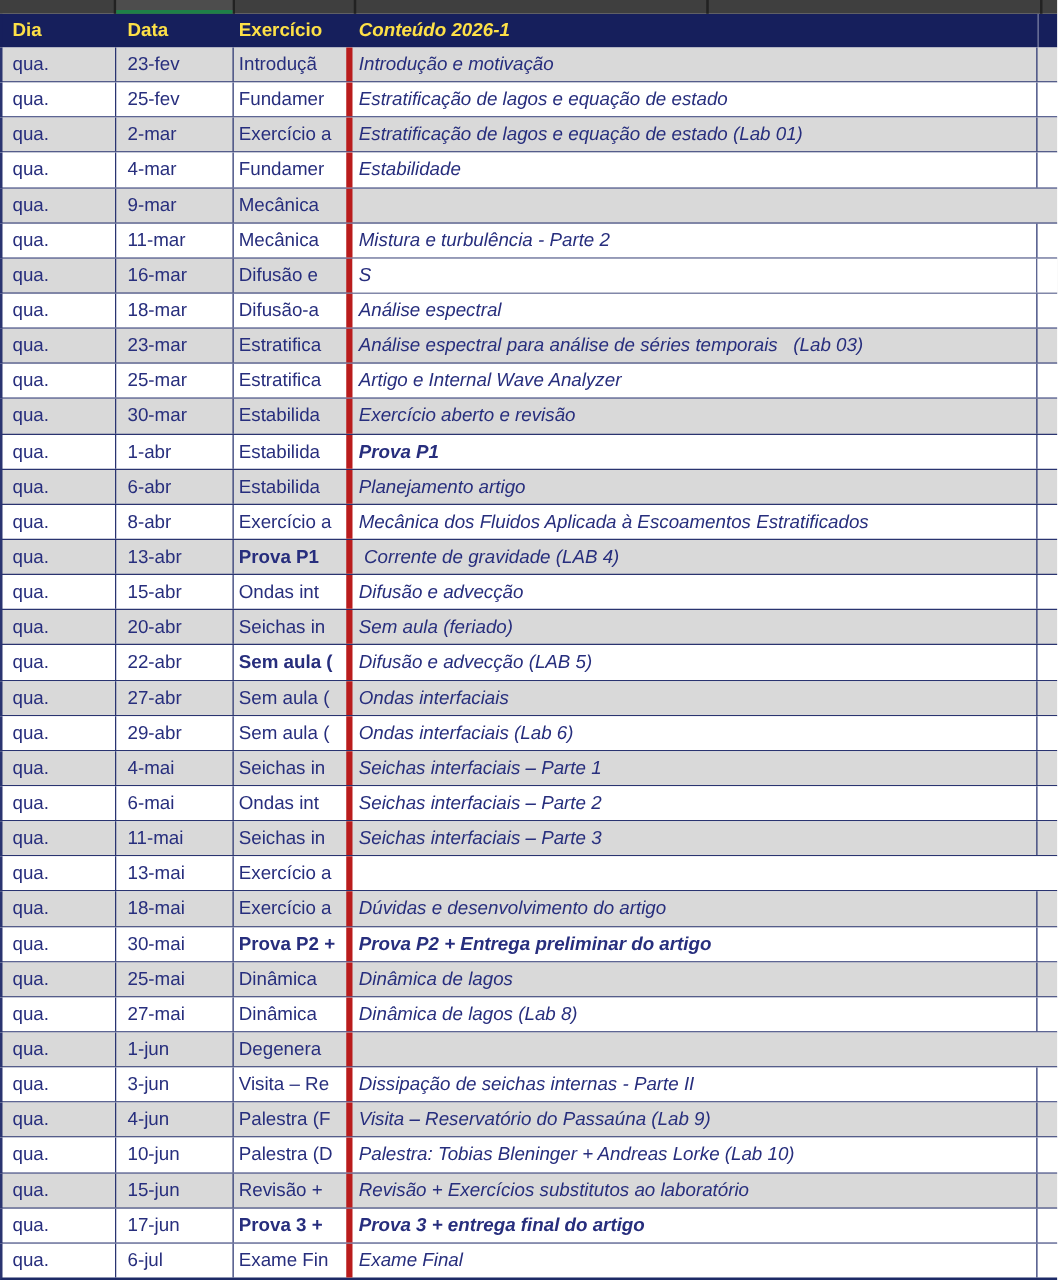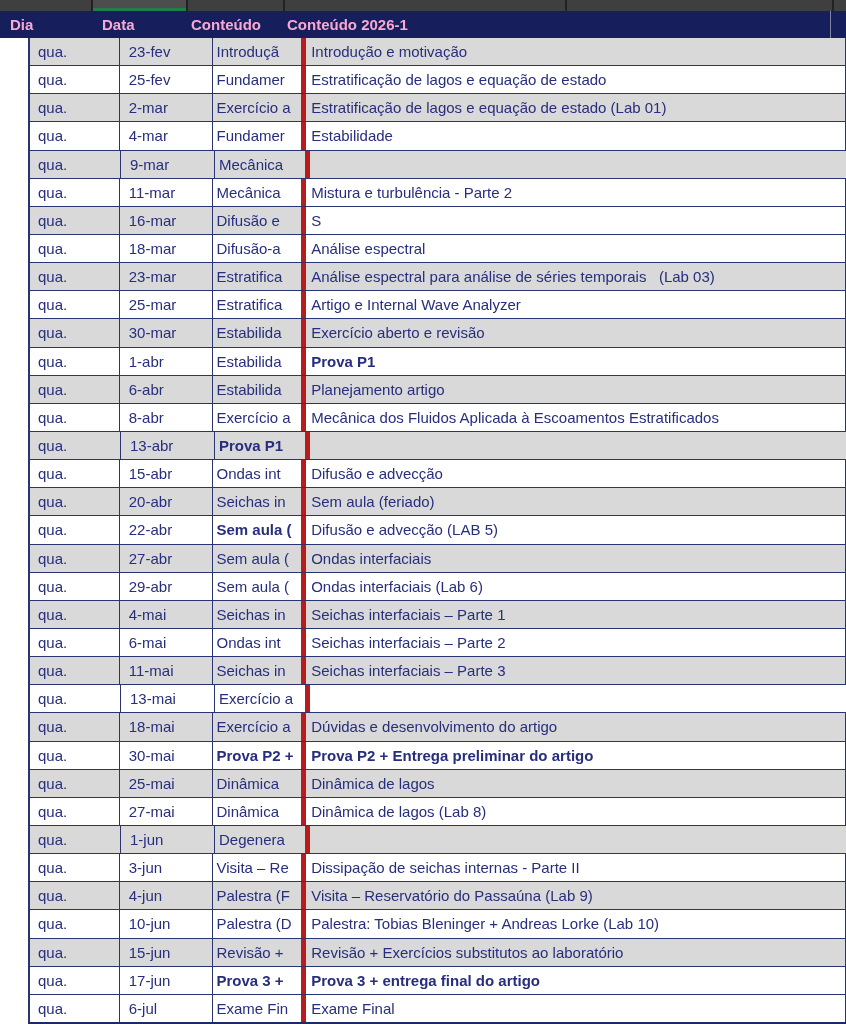--- a/index.html
+++ b/index.html
@@ -15,45 +15,45 @@
     height:11px; flex:0 0 11px; background:#3f3f3f; position:relative;
   }
   .strip-sep { position:absolute; top:0; bottom:0; width:2px; background:#222; }
   .strip-selected {
     position:absolute; top:0; height:11px; box-sizing:border-box;
     background:#4d4d4d; border-bottom:3px solid #1e8048;
   }
   
   .hdr {
     flex:0 0 27px; height:27px; display:flex; align-items:flex-start;
-    background:#161f5c; color:#f9a8d4; font-weight:bold; font-size:15px;
+    background:#161f5c; color:#fde047; font-weight:bold; font-size:15px;
     border-left:2px solid #161f5c; box-sizing:border-box;
   }
   .hdr .cell { border-right:1px solid rgba(255,255,255,0.0); }
   .hdr .c5 { border-left:1px solid rgba(255,255,255,0.45); }
   
   .tbody { flex:1; display:flex; flex-direction:column; }
   .row {
     flex:1; display:flex; align-items:center;
     border-bottom:1px solid #2a3470;
     border-left:2px solid #2a3470;
     box-sizing:border-box;
-    font-size:15px; color:#272e7d;margin-left:28px;
+    font-size:15px; color:#272e7d;
   }
   .row:last-child { border-bottom:2px solid #1d2a66; }
   .row.gray { background:#d9d9d9; }
   .row.white { background:#ffffff; }
   .cell {
     height:100%; display:flex; align-items:center;
     overflow:hidden; white-space:pre; box-sizing:border-box;
   }
   .c1 { width:91px;  padding-left:8px; border-right:1px solid #2a3470; }
   .c2 { width:94px;  padding-left:9px; border-right:1px solid #2a3470; }
   .c3 { width:95px;  padding-left:4px; border-right:5px solid #b91c1c; }
-  .c4 { width:548px; padding-left:5px; border-right:1px solid #2a3470; }
+  .c4 { width:548px; padding-left:5px; border-right:1px solid #2a3470;font-style:italic; }
   .c5 { flex:1; }
   .bold { font-weight:bold; }
   .fill-white { background:#ffffff; }
 </style>
 </head>
 <body>
 
 <div class="app">
 
   <div class="top-strip">
@@ -61,21 +61,21 @@
       <div class="strip-sep" style="left: 186px;"></div>
       <div class="strip-sep" style="left: 283px;"></div>
       <div class="strip-sep" style="left: 565px;"></div>
       <div class="strip-sep" style="left: 832px;"></div>
       <div class="strip-selected" style="left: 93px; width: 93px;"></div>
     </div>
 
   <div class="hdr">
     <div class="cell c1">Dia</div>
     <div class="cell c2">Data</div>
-    <div class="cell c3">Conteúdo</div>
+    <div class="cell c3">Exercício</div>
     <div class="cell c4">Conteúdo 2026-1</div>
     <div class="cell c5"></div>
   </div>
 
   <div class="tbody" id="tbody">
       <div class="row gray">
         <div class="cell c1">qua.</div>
         <div class="cell c2">23-fev</div>
         <div class="cell c3">Introduçã</div>
         <div class="cell c4">Introdução e motivação</div>
@@ -168,20 +168,21 @@
         <div class="cell c1">qua.</div>
         <div class="cell c2">8-abr</div>
         <div class="cell c3">Exercício a</div>
         <div class="cell c4">Mecânica dos Fluidos Aplicada à Escoamentos Estratificados</div>
         <div class="cell c5"></div>
       </div>
       <div class="row gray">
         <div class="cell c1">qua.</div>
         <div class="cell c2">13-abr</div>
         <div class="cell c3 bold">Prova P1</div>
+        <div class="cell c4"> Corrente de gravidade (LAB 4)</div>
         <div class="cell c5"></div>
       </div>
       <div class="row white">
         <div class="cell c1">qua.</div>
         <div class="cell c2">15-abr</div>
         <div class="cell c3">Ondas int</div>
         <div class="cell c4">Difusão e advecção</div>
         <div class="cell c5"></div>
       </div>
       <div class="row gray">

